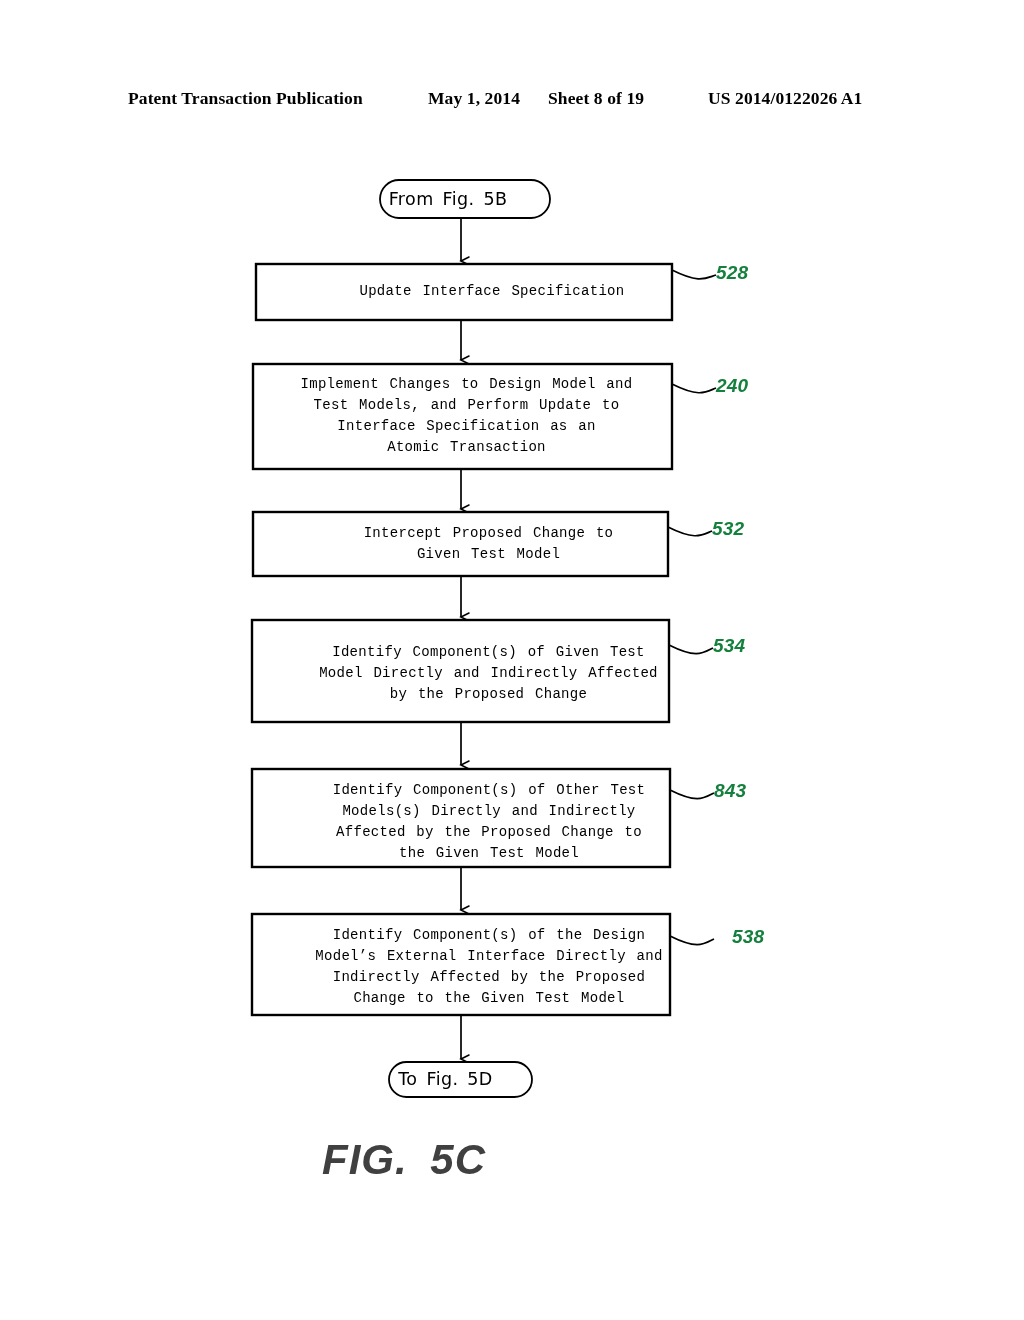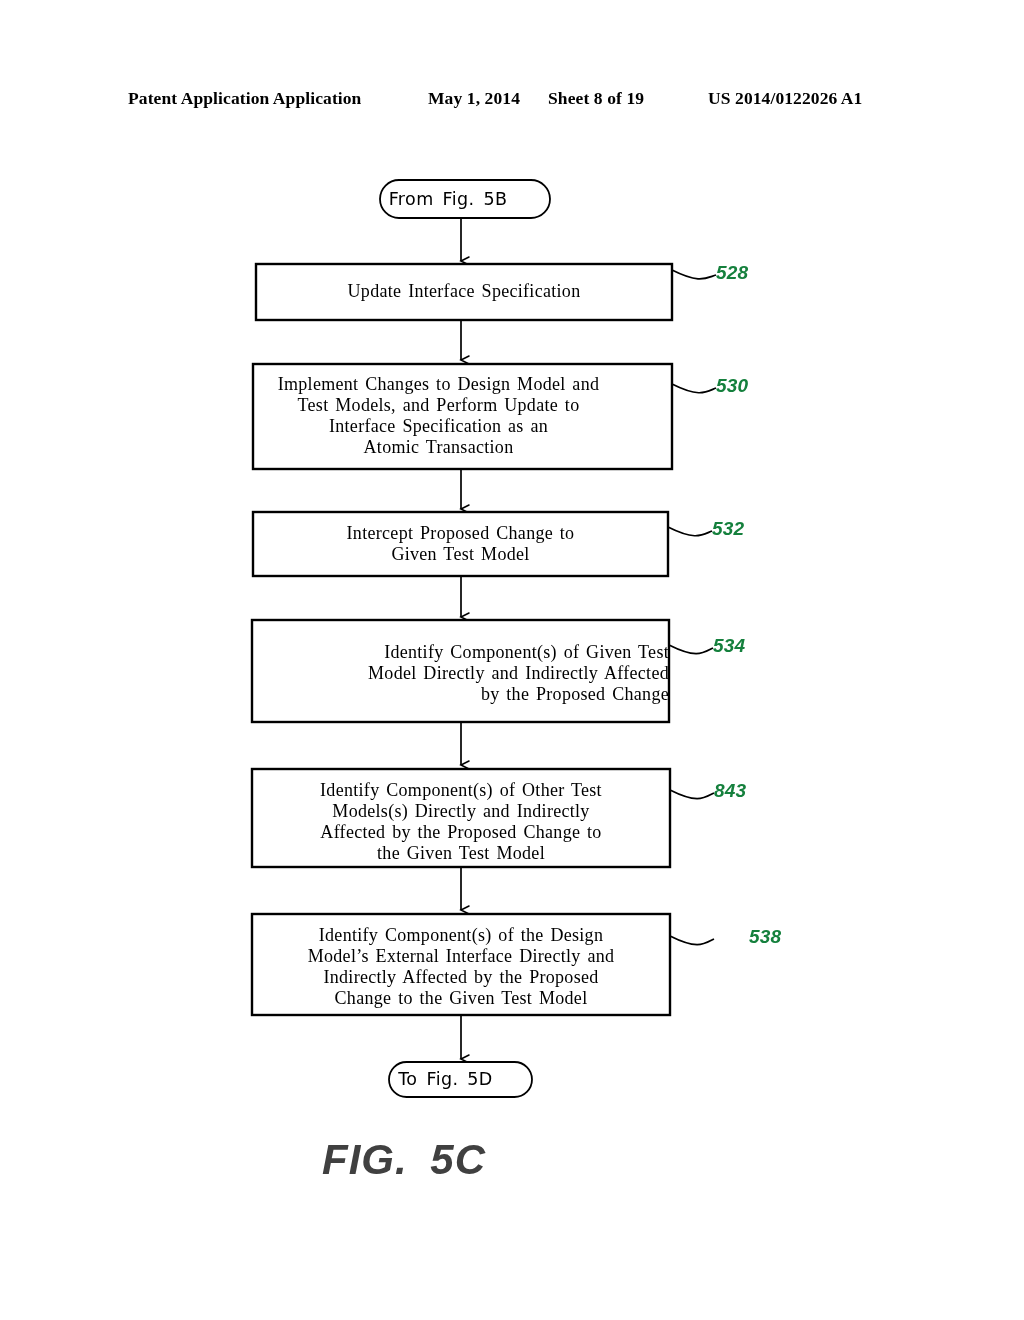--- a/index.html
+++ b/index.html
@@ -40,28 +40,29 @@
     left: 0;
     top: 0;
     width: 1024px;
     height: 1320px;
   }
 
   
   .node-text {
     position: absolute;
     text-align: center;
-    font-family: Liberation Serif, serif;
-    font-size: 18px;
+    font-family: Liberation Mono, monospace;
+    font-size: 14px;
     line-height: 21px;
     letter-spacing: 0.3px;
     color: #000;
     word-spacing: 2px;
     white-space: pre-line;
     pointer-events: none;
+    padding-left: 28px;
   }
   .term-text {
     position: absolute;
     text-align: center;
     font-family: "DejaVu Sans", sans-serif;
     font-size: 17.5px;
     letter-spacing: 0.4px;
     word-spacing: 3px;
     color: #000;
     pointer-events: none;
@@ -94,21 +95,21 @@
   
   .hotspot {
     position: absolute;
     background: transparent;
   }
 </style>
 </head>
 <body>
 
 <div class="pub-header">
-  <span class="hdr-title">Patent Application Application</span>
+  <span class="hdr-title">Patent Transaction Publication</span>
   <span class="hdr-date">May 1, 2014</span>
   <span class="hdr-sheet">Sheet 8 of 19</span>
   <span class="hdr-number">US 2014/0122026 A1</span>
 </div>
 
 <svg id="figure-canvas" viewBox="0 0 1024 1320">
   <defs>
 
     <marker id="openArrow" markerWidth="12" markerHeight="12" refX="5" refY="9" orient="auto" markerUnits="userSpaceOnUse">
       <path d="M1,1 L5,9 L9,1" fill="none" stroke="#000" stroke-width="1.6" stroke-linecap="round" stroke-linejoin="miter"></path>
@@ -173,42 +174,42 @@
 <div class="node-text" style="left:256px; top:281px; width:416px;">Update Interface Specification</div>
 
 <div class="node-text" style="left:253px; top:374px; width:371px;">Implement Changes to Design Model and
 Test Models, and Perform Update to
 Interface Specification as an
 Atomic Transaction</div>
 
 <div class="node-text" style="left:253px; top:523px; width:415px;">Intercept Proposed Change to
 Given Test Model</div>
 
-<div class="node-text" style="left:252px; top:642px; width:417px;text-align:right;">Identify Component(s) of Given Test
+<div class="node-text" style="left:252px; top:642px; width:417px;">Identify Component(s) of Given Test
 Model Directly and Indirectly Affected
 by the Proposed Change</div>
 
 <div class="node-text" style="left:252px; top:780px; width:418px;">Identify Component(s) of Other Test
 Models(s) Directly and Indirectly
 Affected by the Proposed Change to
 the Given Test Model</div>
 
 <div class="node-text" style="left:252px; top:925px; width:418px;text-align:center;">Identify Component(s) of the Design
 Model’s External Interface Directly and
 Indirectly Affected by the Proposed
 Change to the Given Test Model</div>
 
 <div class="term-text" style="left:389px; top:1069px; width:113px;">To  Fig.  5D</div>
 
 <div class="ref-text" style="left:716px; top:262px;">528</div>
-<div class="ref-text" style="left:716px; top:375px;">530</div>
+<div class="ref-text" style="left:716px; top:375px;">240</div>
 <div class="ref-text" style="left:712px; top:518px;">532</div>
 <div class="ref-text" style="left:713px; top:635px;">534</div>
 <div class="ref-text" style="left:714px; top:780px;">843</div>
-<div class="ref-text" style="left:749px; top:926px;text-align:center;">538</div>
+<div class="ref-text" style="left:732px; top:926px;text-align:center;">538</div>
 
 <div class="fig-caption">FIG.  5C</div>
 
 <div class="hotspot" style="left:380px; top:180px; width:170px; height:38px;"></div>
 <div class="hotspot" style="left:256px; top:264px; width:416px; height:56px;"></div>
 <div class="hotspot" style="left:253px; top:364px; width:419px; height:105px;"></div>
 <div class="hotspot" style="left:253px; top:512px; width:415px; height:64px;"></div>
 <div class="hotspot" style="left:252px; top:620px; width:417px; height:102px;"></div>
 <div class="hotspot" style="left:252px; top:769px; width:418px; height:98px;"></div>
 <div class="hotspot" style="left:252px; top:914px; width:418px; height:101px;"></div>

